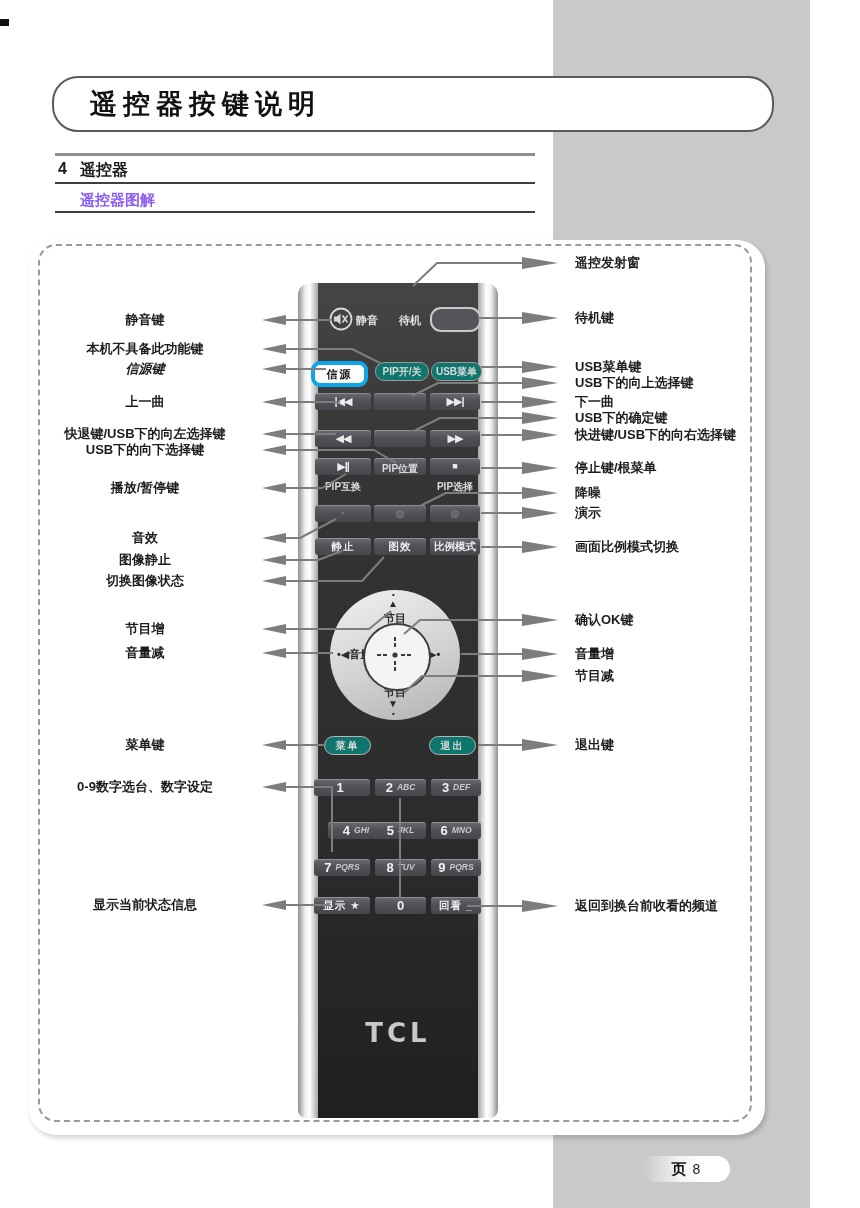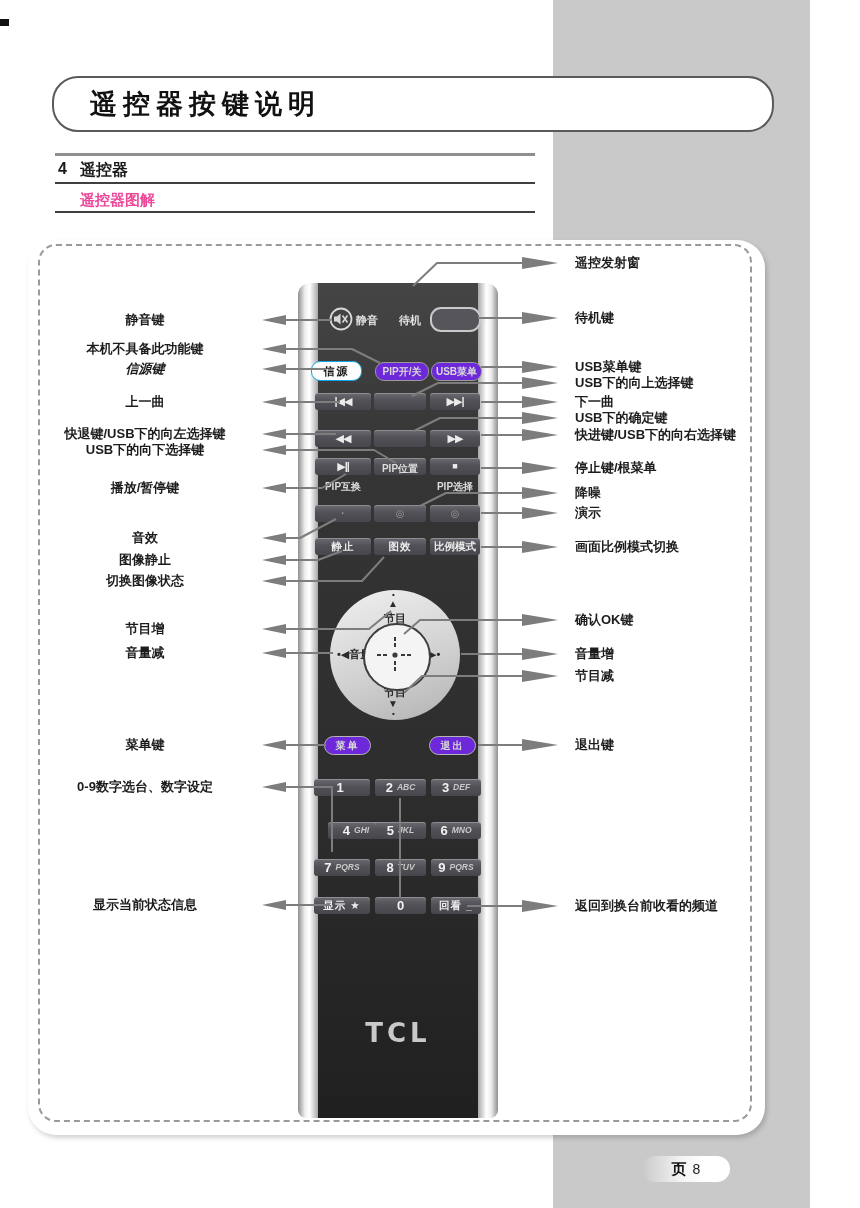--- a/index.html
+++ b/index.html
@@ -10,39 +10,39 @@
   .gray-band{left:553px;top:0;width:257px;height:1208px;background:#c9c9c9;}
   .artifact{left:0;top:19px;width:9px;height:7px;background:#111;}
   .title-box{left:52px;top:76px;width:718px;height:52px;background:#fff;
              border:2.5px solid #5a5a5a;border-radius:26px;}
   .title-text{left:90px;top:86px;font-family:"DejaVu Serif","Liberation Serif",serif;
               font-size:27px;font-weight:bold;letter-spacing:6px;color:#111;}
   .rule{background:#8f8f8f;}
   .rule-dark{background:#3f3f3f;}
   .sec-no{left:58px;top:160px;font-size:16px;font-weight:bold;color:#1a1a1a;}
   .sec-title{left:80px;top:160px;font-size:16px;font-weight:bold;color:#1a1a1a;}
-  .subsec-title{left:80px;top:191px;font-size:15px;font-weight:bold;color:#ec4899;}
+  .subsec-title{left:80px;top:191px;font-size:15px;font-weight:bold;color:#8b5cf6;}
   
   .panel{left:28px;top:240px;width:737px;height:895px;background:#fff;border-radius:28px;
          box-shadow:2px 3px 5px rgba(0,0,0,0.18);}
   .dashed{left:38px;top:244px;width:710px;height:874px;border:2px dashed #9a9a9a;border-radius:18px;}
   
   .lab{font-size:13px;font-weight:600;color:#1c1c1c;height:18px;line-height:18px;white-space:nowrap;}
   .lab-l{left:30px;width:230px;text-align:center;}
   .lab-r{left:575px;width:240px;text-align:left;}
   
   .remote{left:298px;top:283px;width:200px;height:835px;display:flex;border-radius:12px 12px 8px 8px;overflow:hidden;}
   .strip{width:20px;height:100%;background:linear-gradient(90deg,#8f8f8f 0%,#efefef 35%,#ffffff 58%,#a8a8a8 100%);}
   .strip.r{background:linear-gradient(90deg,#a8a8a8 0%,#ffffff 42%,#efefef 65%,#8f8f8f 100%);}
   .rbody{flex:1;background:linear-gradient(180deg,#454545 0%,#353535 22%,#2c2c2c 65%,#202020 100%);}
   .rlab{position:absolute;color:#e2e2e2;font-size:11px;font-weight:bold;white-space:nowrap;}
   .pill{position:absolute;border-radius:11px;background:#55555b;border:2px solid #c9c9c9;}
-  .pill-s{position:absolute;border-radius:9px;background:#6d28d9;border:1px solid #9a9a9a;
+  .pill-s{position:absolute;border-radius:9px;background:#0f766e;border:1px solid #9a9a9a;
           color:#d9d9d9;font-size:10px;font-weight:bold;text-align:center;line-height:17px;white-space:nowrap;}
-  .src-pill{position:absolute;border-radius:9px;background:#fdfdfd;border:1px solid #0ea5e9;
+  .src-pill{position:absolute;border-radius:9px;background:#fdfdfd;border:4px solid #0ea5e9;
             color:#111;font-size:11px;font-weight:bold;text-align:center;line-height:18px;letter-spacing:2px;}
   .rbtn{position:absolute;height:17px;border-radius:3px;
         background:linear-gradient(180deg,#6a6a70 0%,#515157 45%,#46464c 100%);
         color:#ececec;font-size:11px;font-weight:bold;text-align:center;line-height:17px;
         box-shadow:inset 0 1px 0 rgba(255,255,255,0.25);white-space:nowrap;}
   .rbtn.faint{color:#9a9a9a;font-size:10px;}
   .rbtn.txt{font-size:10.5px;letter-spacing:1px;}
   .piplab{position:absolute;color:#dcdcdc;font-size:10px;font-weight:bold;text-align:center;white-space:nowrap;}
   .navpad{position:absolute;left:32px;top:307px;width:130px;height:130px;border-radius:50%;
           background:linear-gradient(160deg,#f0f0f0 0%,#d2d2d2 55%,#b2b2b2 100%);}

